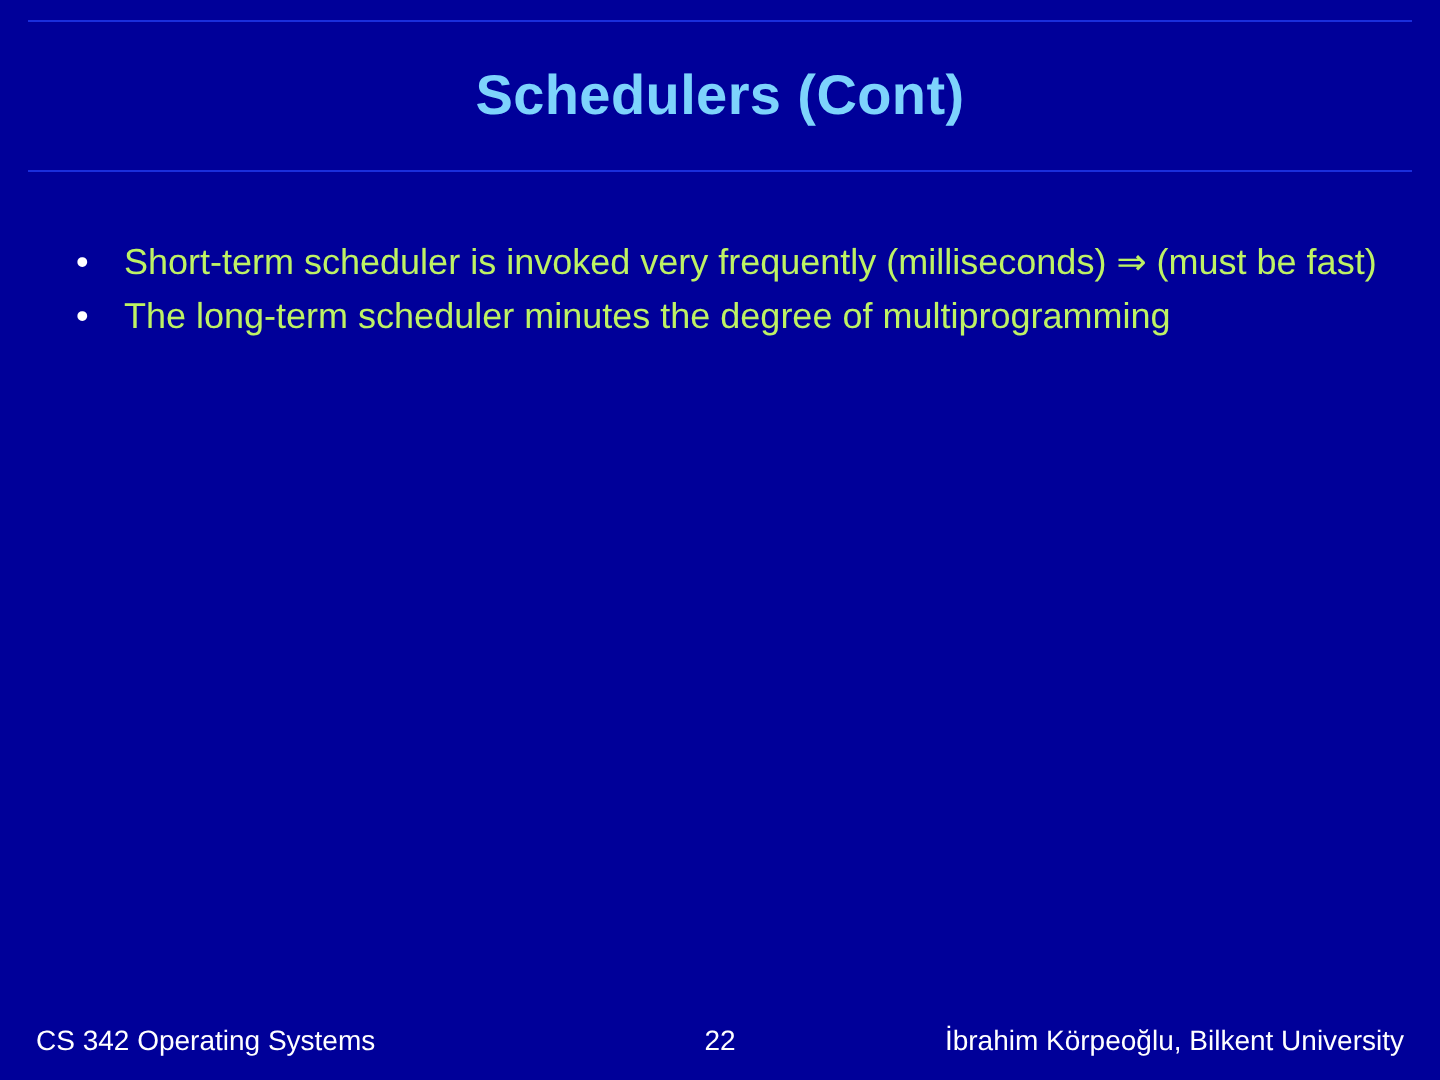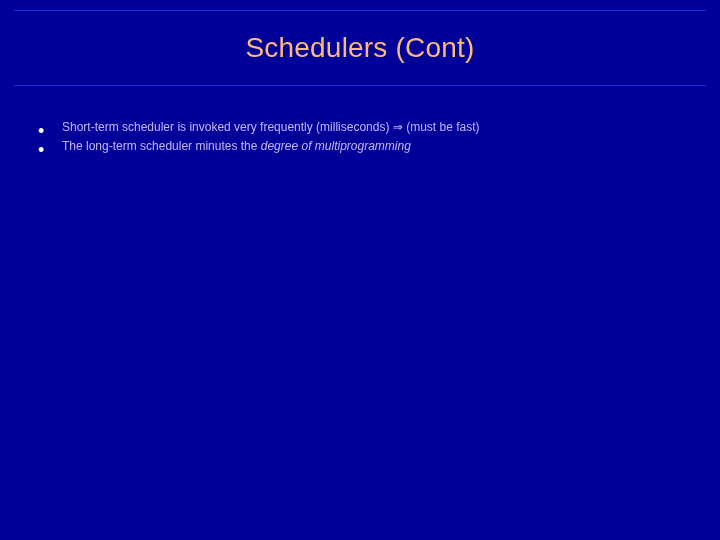--- a/index.html
+++ b/index.html
@@ -25,54 +25,53 @@
     right: 14px;
     height: 74px;
     border-top: 1px solid #1a2edc;
     border-bottom: 1px solid #1a2edc;
     display: flex;
     align-items: center;
     justify-content: center;
   }
   .title {
     font-size: 28px;
-    font-weight: normal;
-    color: #fdba74;
+    font-weight: bold;
+    color: #7dd3fc;
     text-align: center;
     letter-spacing: 0.2px;
   }
   .body {
     position: absolute;
     top: 120px;
     left: 28px;
     right: 24px;
   }
   ul.bullets {
     list-style: none;
     margin: 0;
     padding: 0;
   }
   ul.bullets > li {
     position: relative;
     padding-left: 34px;
-    font-size: 12px;
+    font-size: 18px;
     line-height: 1.25;
     margin-bottom: 4px;
-    color: #c4b5fd;
+    color: #bef264;
   }
   ul.bullets > li::before {
     content: "•";
     position: absolute;
     left: 10px;
     top: 0;
     font-size: 18px;
     color: #ffffff;
   }
   .italic {
-    font-style: italic;
     text-align: center;
   }
   .footer {
     position: absolute;
     bottom: 12px;
     left: 18px;
     right: 18px;
     height: 20px;
     font-size: 14px;
     color: #ffffff;
@@ -107,14 +106,19 @@
     <ul class="bullets">
       <li>
         <span>Short-term scheduler is invoked very frequently (milliseconds) </span><span>⇒</span><span> (must be fast)</span>
       </li>
       <li>
         <span>The long-term scheduler minutes the </span><span class="italic">degree of multiprogramming</span><span></span>
       </li>
     </ul>
   </div>
 
+  <div class="footer">
+    <span class="footer-left">CS 342 Operating Systems</span>
+    <span class="footer-center">22</span>
+    <span class="footer-right">İbrahim Körpeoğlu, Bilkent University</span>
+  </div>
 
 </div>
 
 </body></html>

